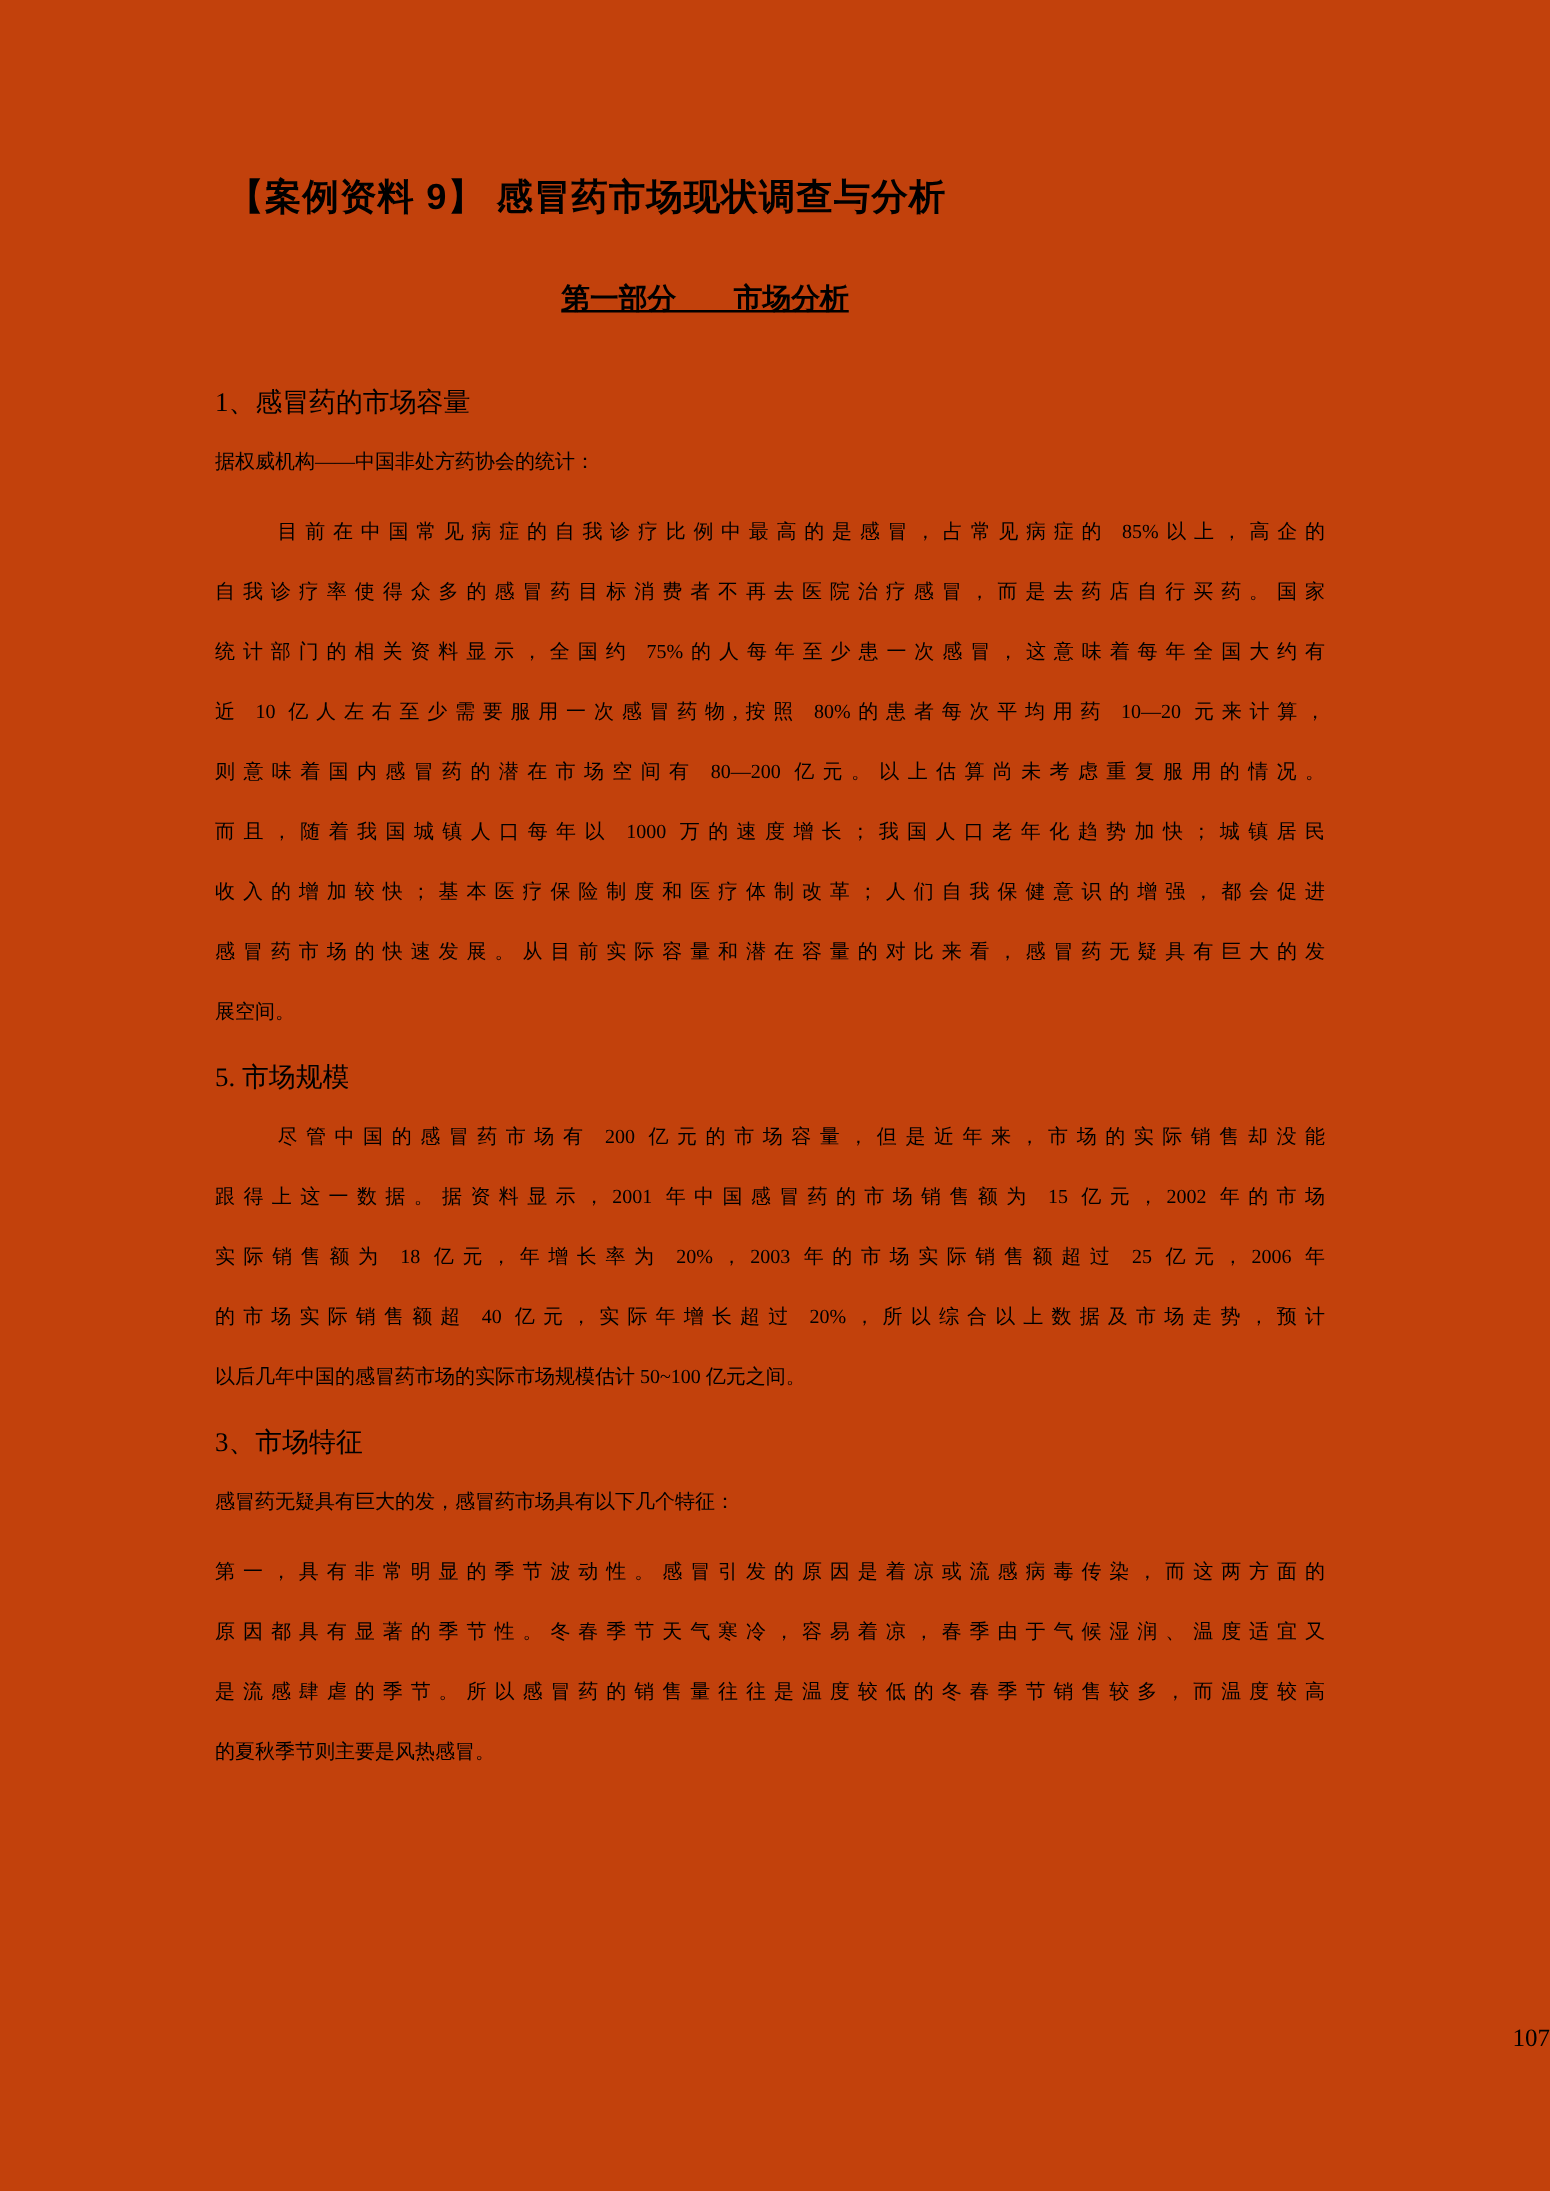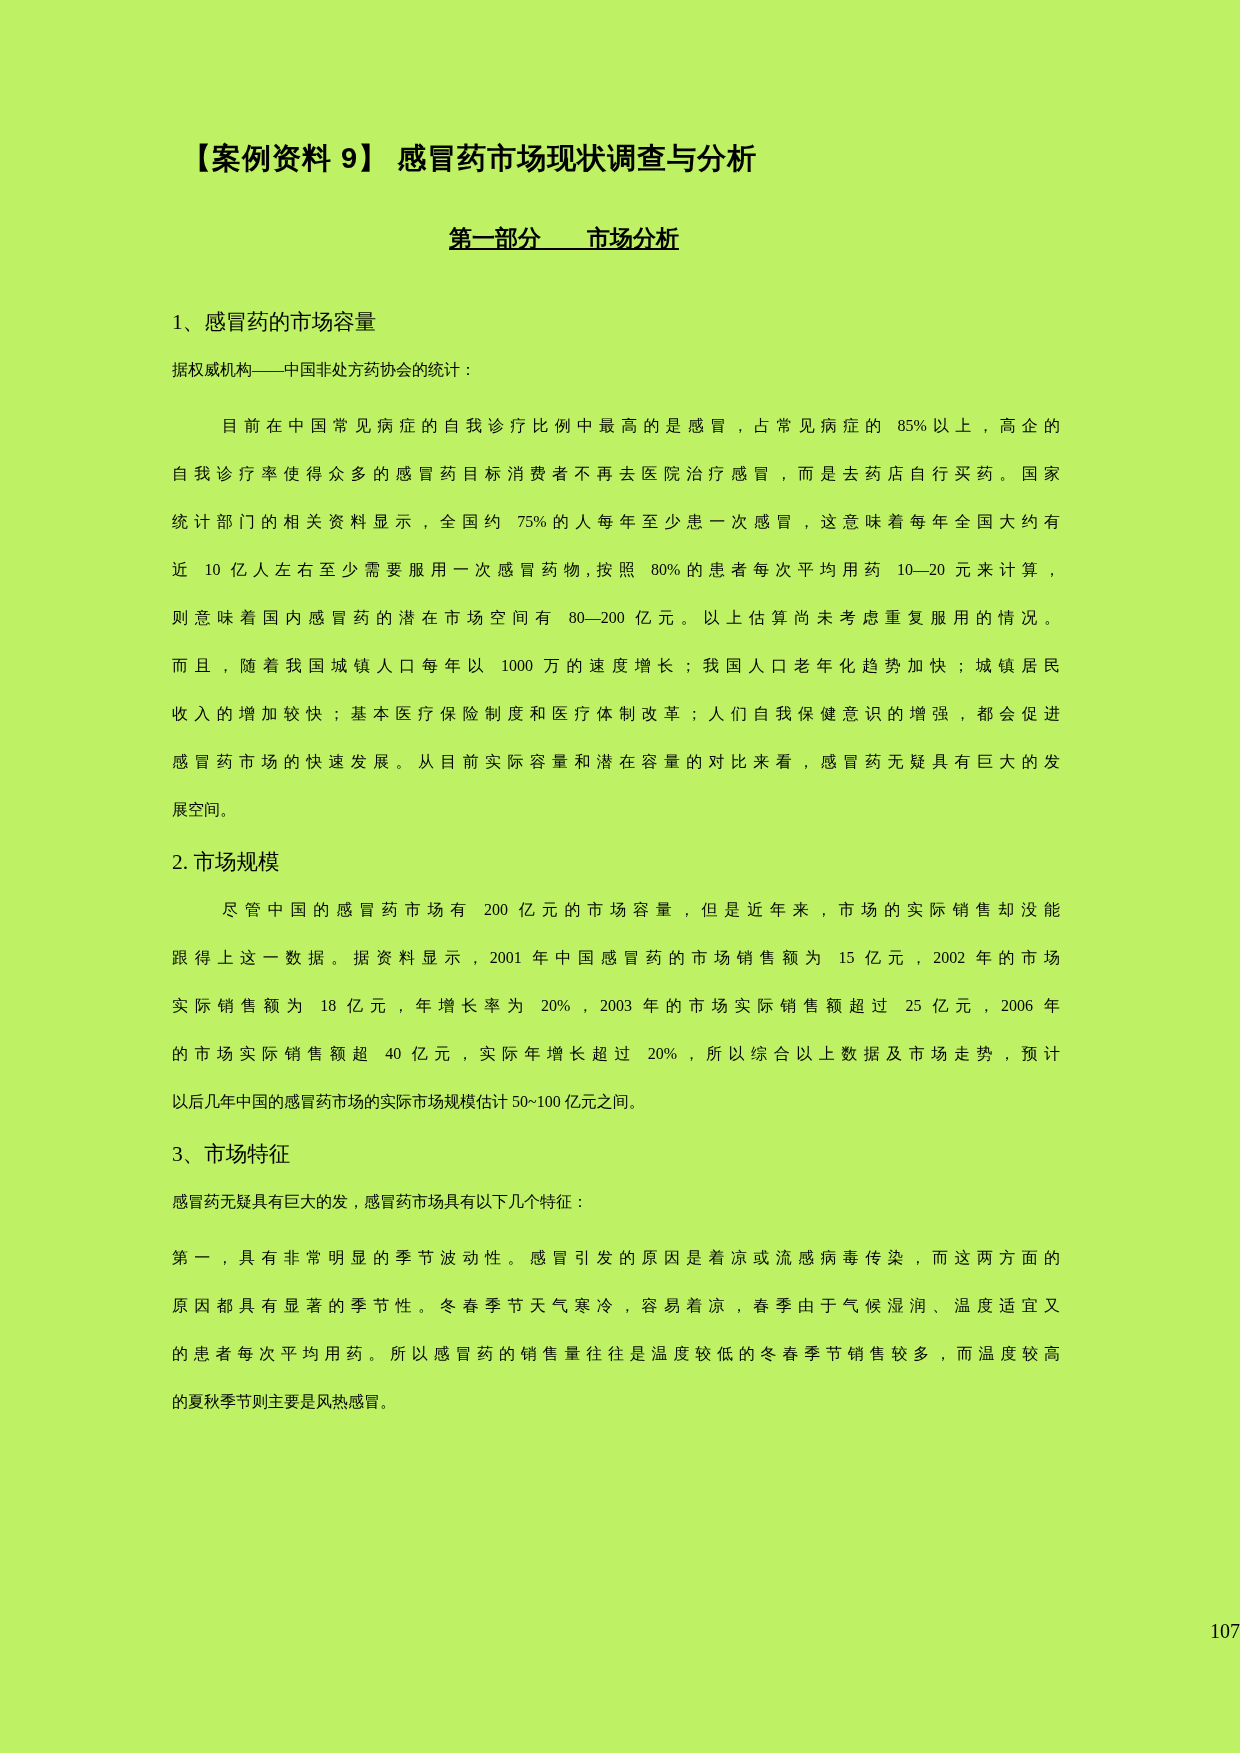--- a/index.html
+++ b/index.html
@@ -6,21 +6,21 @@
     margin: 0;
     padding: 0;
     background: #ffffff;
   }
   .page {
     position: relative;
     width: 1240px;
     height: 1753px;
     box-sizing: border-box;
     padding: 140px 180px 12px 172px;
-    background: #bef264;
+    background: #c2410c;
     color: #000000;
     font-family: "Liberation Serif", "DejaVu Serif", serif;
     overflow: hidden;
   }
   .title {
     margin: 0 0 46px 10px;
     font-family: "Liberation Sans", "DejaVu Sans", sans-serif;
     font-weight: bold;
     font-size: 29px;
     line-height: 36px;
@@ -85,31 +85,31 @@
         <div class="line ind">目前在中国常见病症的自我诊疗比例中最高的是感冒，占常见病症的 85%以上，高企的</div>
         <div class="line">自我诊疗率使得众多的感冒药目标消费者不再去医院治疗感冒，而是去药店自行买药。国家</div>
         <div class="line">统计部门的相关资料显示，全国约 75%的人每年至少患一次感冒，这意味着每年全国大约有</div>
         <div class="line">近 10 亿人左右至少需要服用一次感冒药物,按照 80%的患者每次平均用药 10—20 元来计算，</div>
         <div class="line">则意味着国内感冒药的潜在市场空间有 80—200 亿元。以上估算尚未考虑重复服用的情况。</div>
         <div class="line">而且，随着我国城镇人口每年以 1000 万的速度增长；我国人口老年化趋势加快；城镇居民</div>
         <div class="line">收入的增加较快；基本医疗保险制度和医疗体制改革；人们自我保健意识的增强，都会促进</div>
         <div class="line">感冒药市场的快速发展。从目前实际容量和潜在容量的对比来看，感冒药无疑具有巨大的发</div>
         <div class="line last">展空间。</div>
       </div>
-      <div class="heading">2. 市场规模</div>
+      <div class="heading">5. 市场规模</div>
       <div class="para">
         <div class="line ind">尽管中国的感冒药市场有 200 亿元的市场容量，但是近年来，市场的实际销售却没能</div>
         <div class="line">跟得上这一数据。据资料显示，2001 年中国感冒药的市场销售额为 15 亿元，2002 年的市场</div>
         <div class="line">实际销售额为 18 亿元，年增长率为 20%，2003 年的市场实际销售额超过 25 亿元，2006 年</div>
         <div class="line">的市场实际销售额超 40 亿元，实际年增长超过 20%，所以综合以上数据及市场走势，预计</div>
         <div class="line last">以后几年中国的感冒药市场的实际市场规模估计 50~100 亿元之间。</div>
       </div>
       <div class="heading">3、市场特征</div>
       <div class="pline">感冒药无疑具有巨大的发，感冒药市场具有以下几个特征：</div>
       <div class="para">
         <div class="line">第一，具有非常明显的季节波动性。感冒引发的原因是着凉或流感病毒传染，而这两方面的</div>
         <div class="line">原因都具有显著的季节性。冬春季节天气寒冷，容易着凉，春季由于气候湿润、温度适宜又</div>
-        <div class="line">的患者每次平均用药。所以感冒药的销售量往往是温度较低的冬春季节销售较多，而温度较高</div>
+        <div class="line">是流感肆虐的季节。所以感冒药的销售量往往是温度较低的冬春季节销售较多，而温度较高</div>
         <div class="line last">的夏秋季节则主要是风热感冒。</div>
       </div>
     </main>
   <div class="footer">107</div>
 </div>
 
 </body></html>

